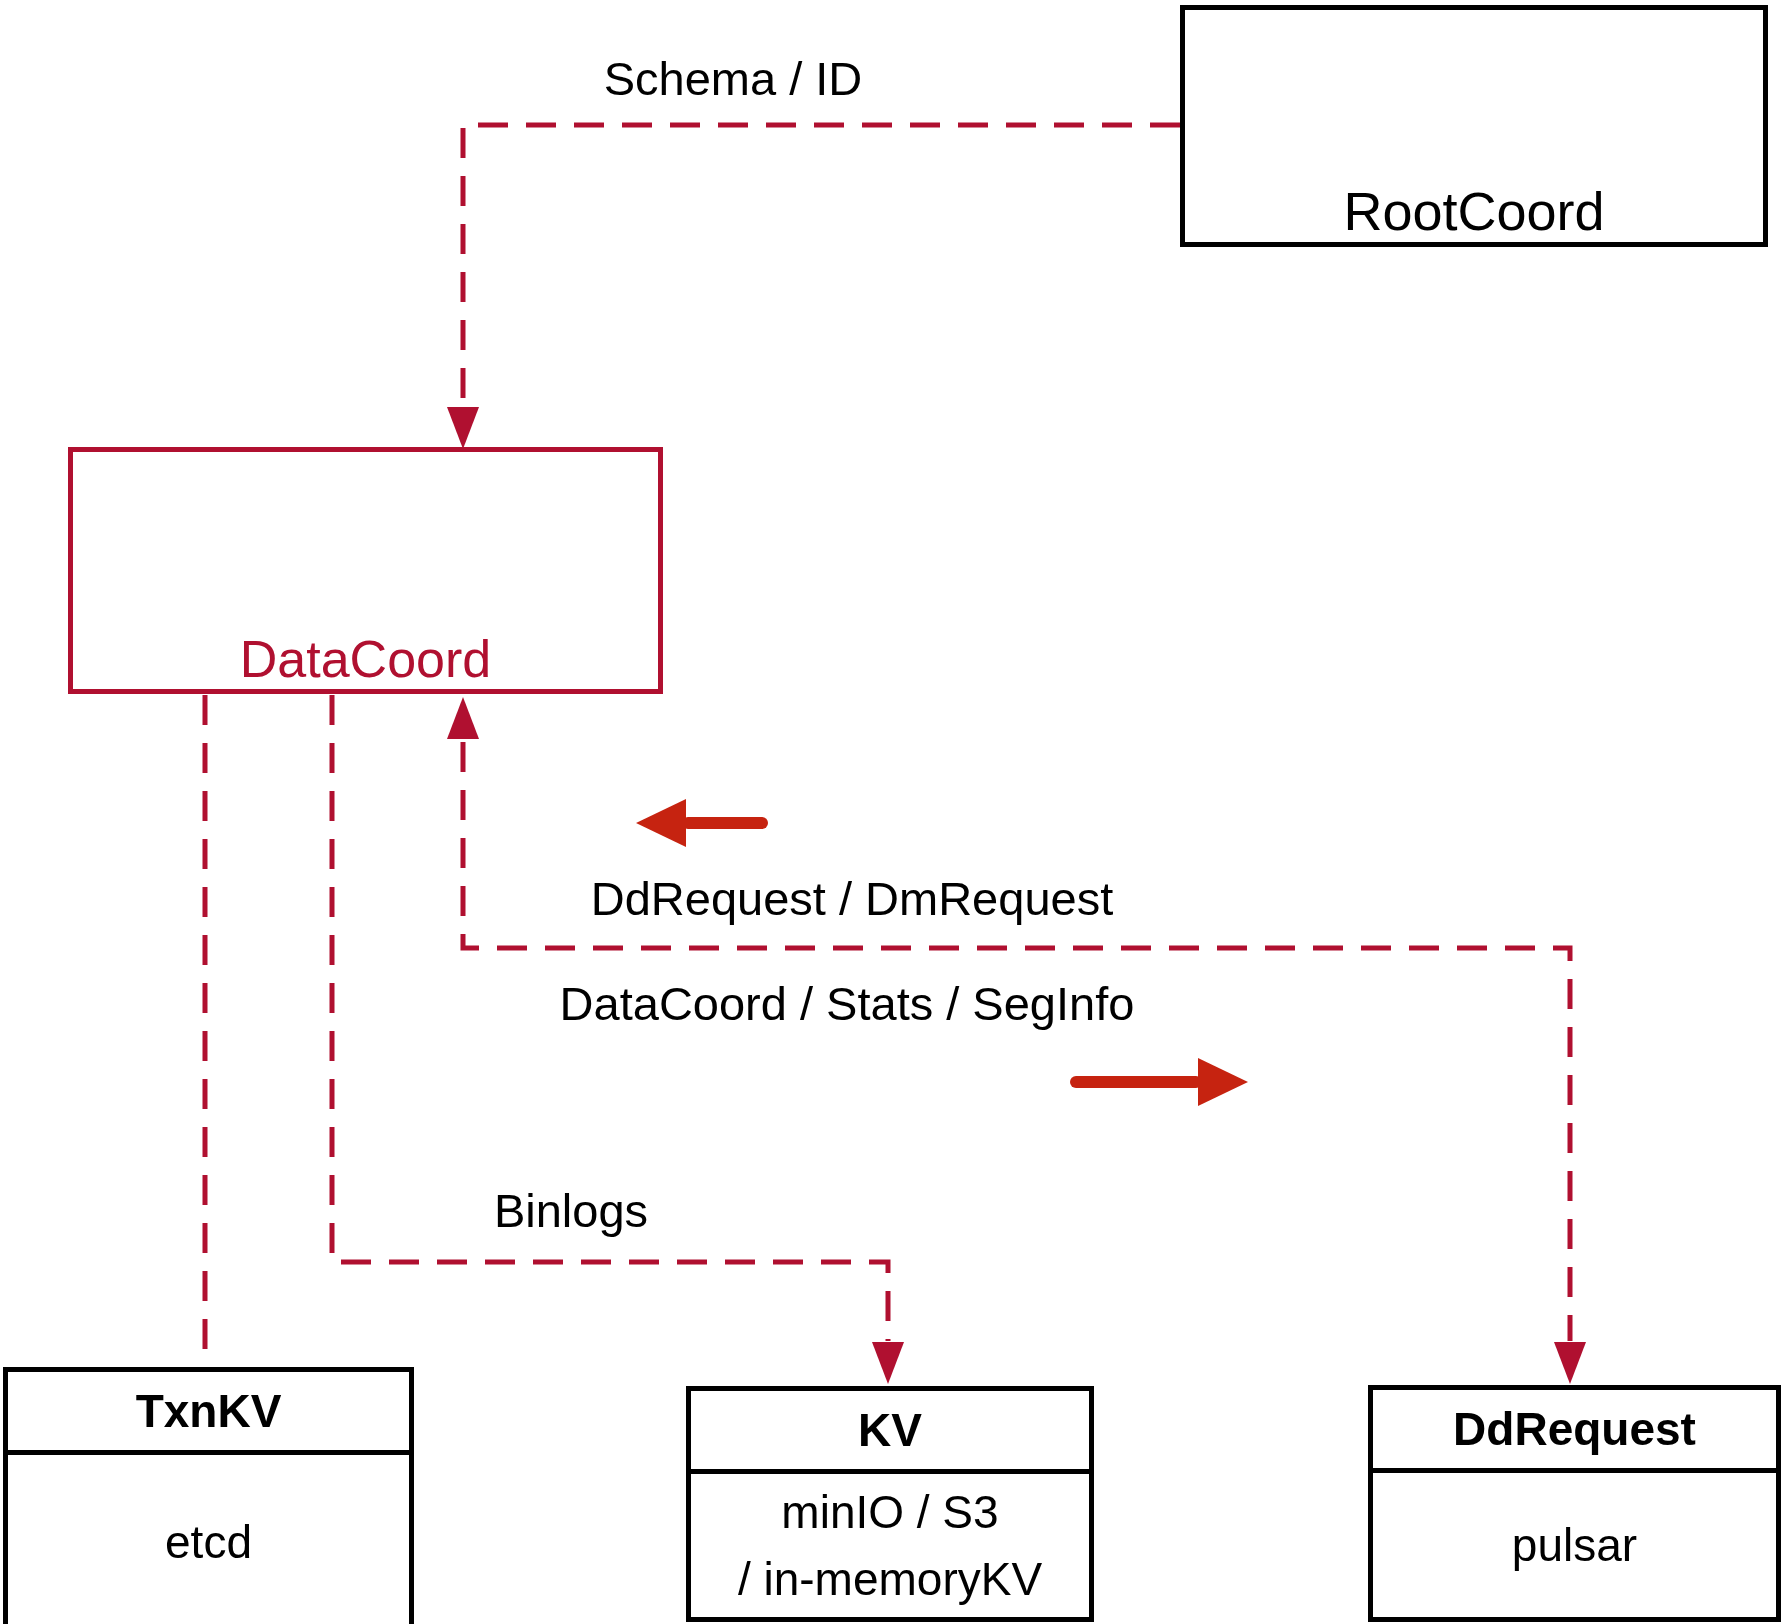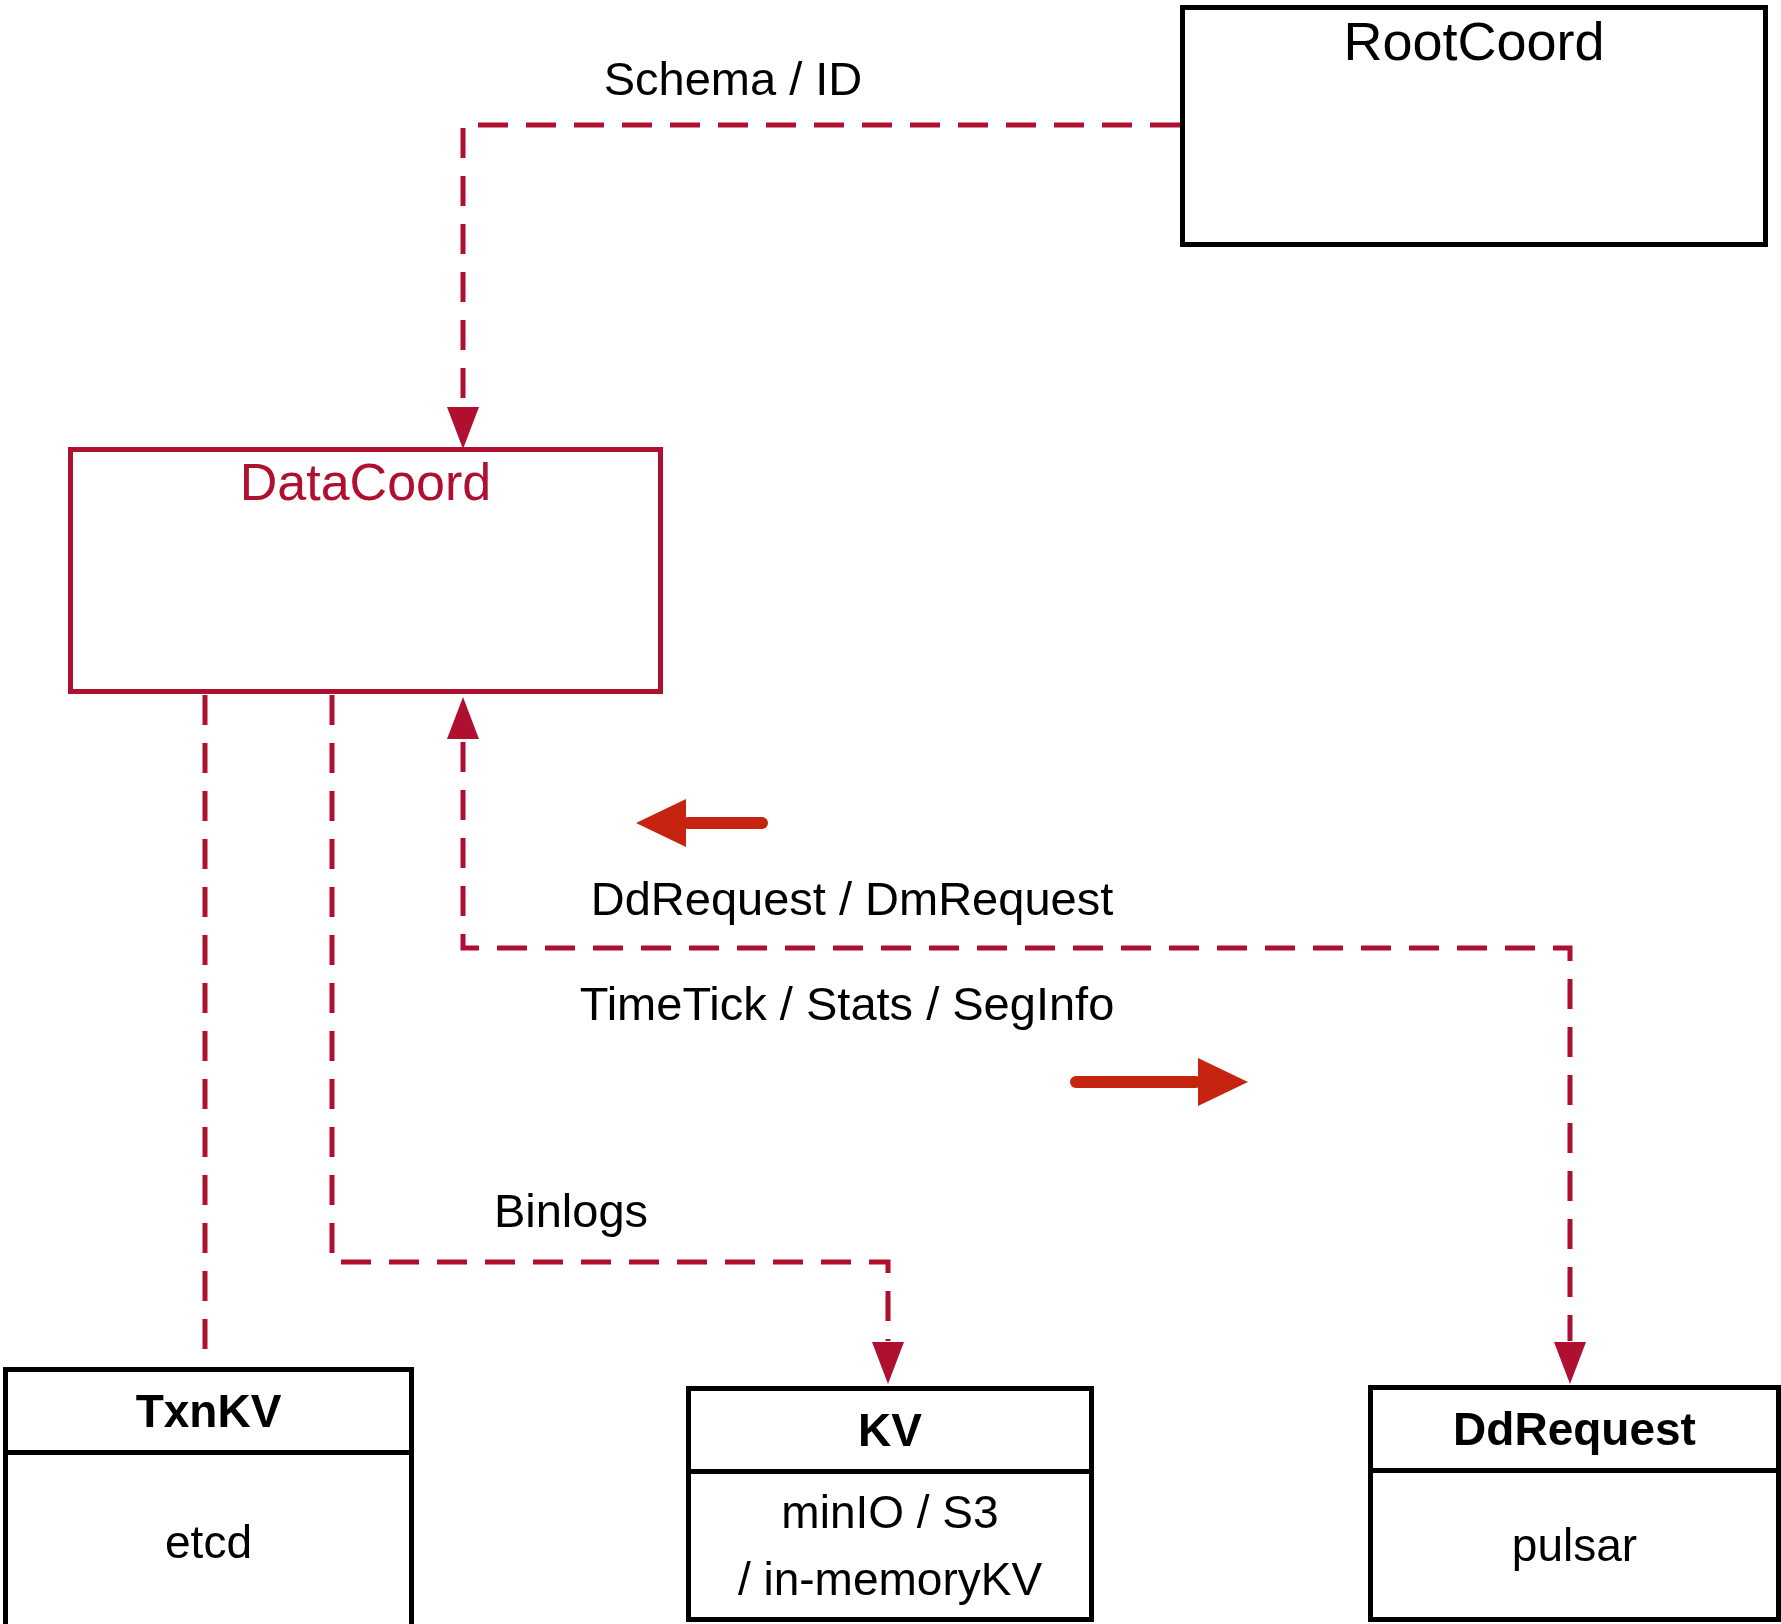--- a/index.html
+++ b/index.html
@@ -20,21 +20,21 @@
   }
   #wires{position:absolute;left:0;top:0;width:1781px;height:1624px;}
   .dash-line{stroke:var(--dashed-line);stroke-width:5;fill:none;stroke-dasharray:30 18;}
   .dash-head{fill:var(--dashed-line);stroke:none;}
   .solid-shaft{stroke:var(--solid-arrow);stroke-width:12;stroke-linecap:round;fill:none;}
   .solid-head{fill:var(--solid-arrow);stroke:none;}
 
   .box{
     position:absolute;box-sizing:border-box;background:var(--bg);
     border:5px solid var(--box-border);
-    display:flex;align-items:flex-start;justify-content:center;
+    display:flex;align-items:flex-end;justify-content:center;
     text-align:center;
   }
   .box.plain-root{left:1180px;top:5px;width:588px;height:242px;font-size:54px;}
   .box.plain-data{
     left:68px;top:447px;width:595px;height:247px;
     border-color:var(--dashed-line);color:var(--dashed-line);font-size:52px;
   }
   .cbox{
     position:absolute;box-sizing:border-box;background:var(--bg);
     border:5px solid var(--box-border);
@@ -125,16 +125,16 @@
 
   <div class="cbox" id="msgstream">
     <div class="hdr">DdRequest</div>
     <div class="bdy">
       <span>pulsar</span>
     </div>
   </div>
 
   <div class="lbl" id="lbl-schema">Schema / ID</div>
   <div class="lbl" id="lbl-ddrequest">DdRequest / DmRequest</div>
-  <div class="lbl" id="lbl-timetick">TimeTick / Stats / SegInfo</div>
+  <div class="lbl" id="lbl-timetick">DataCoord / Stats / SegInfo</div>
   <div class="lbl" id="lbl-binlogs">Binlogs</div>
 
 </div>
 
 </body></html>

